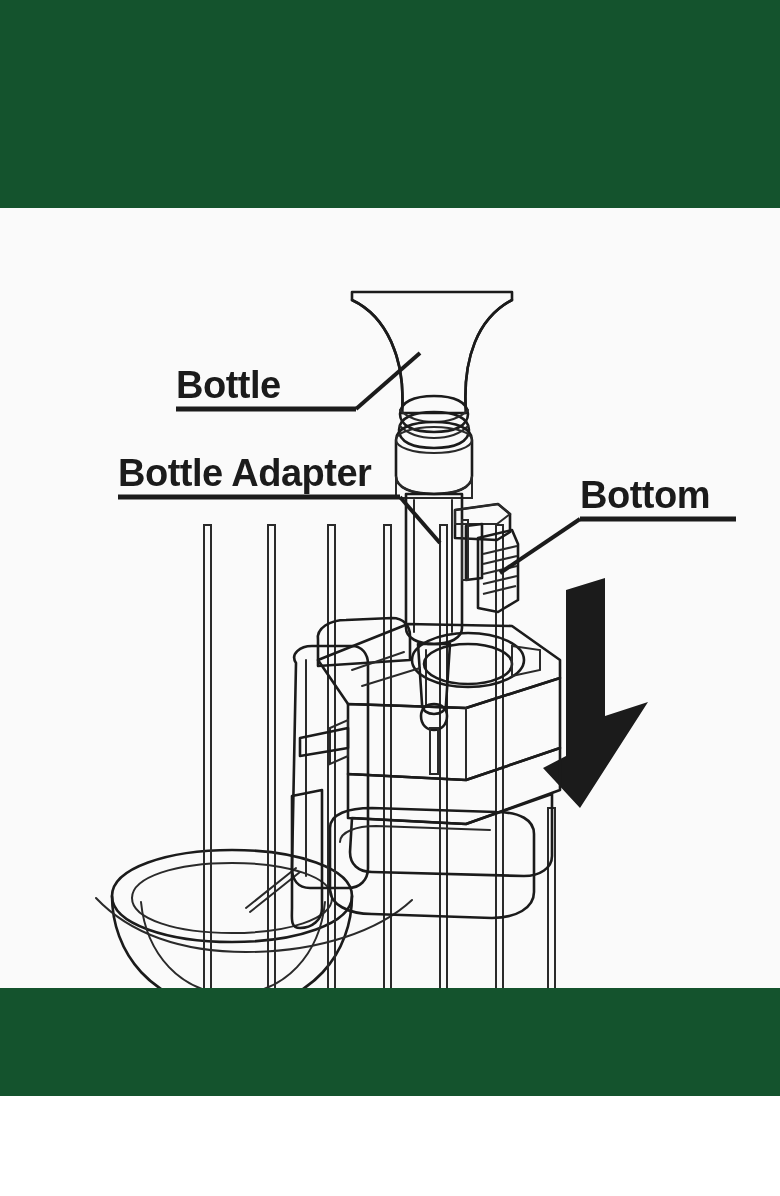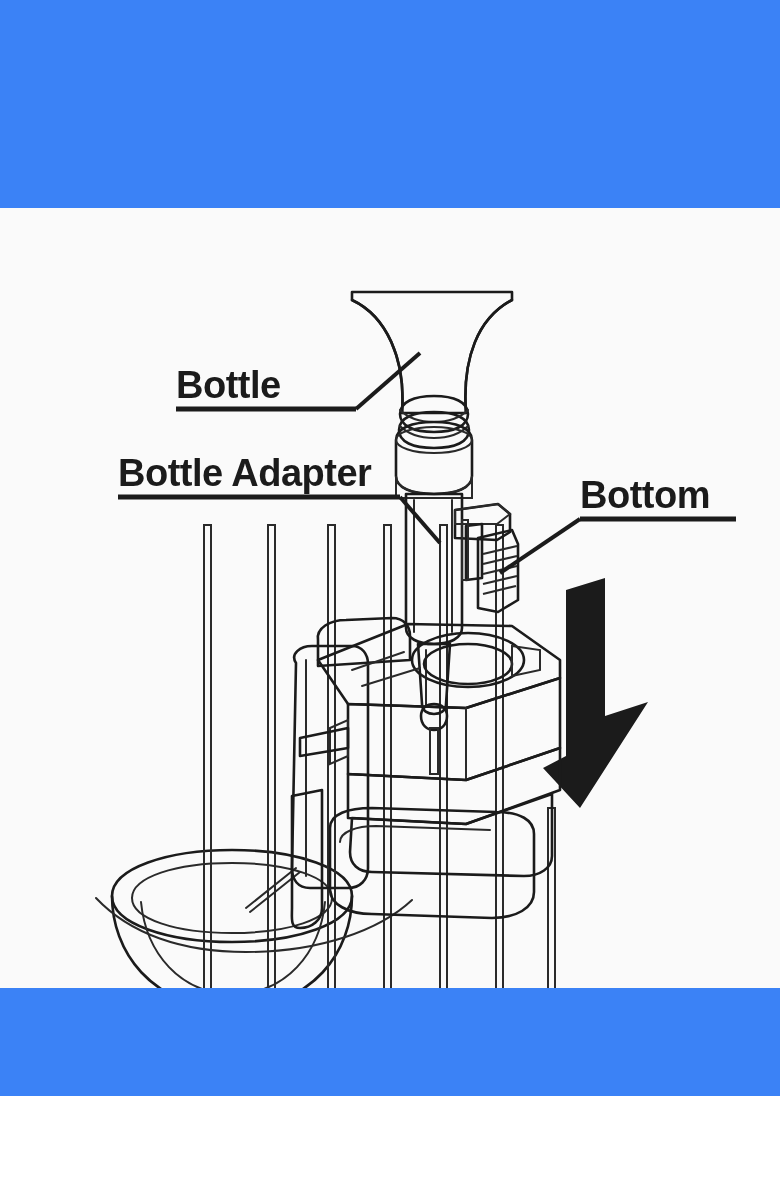--- a/index.html
+++ b/index.html
@@ -11,21 +11,21 @@
   body {
     width: 780px;
     height: 1196px;
     font-family: "Liberation Sans", sans-serif;
     overflow: hidden;
   }
   .page {
     position: relative;
     width: 780px;
     height: 1096px;
-    background: #3b82f6;
+    background: #14532d;
   }
   .diagram-panel {
     position: absolute;
     left: 0;
     top: 208px;
     width: 780px;
     height: 780px;
     background: #fafafa;
   }
   .diagram-svg {

